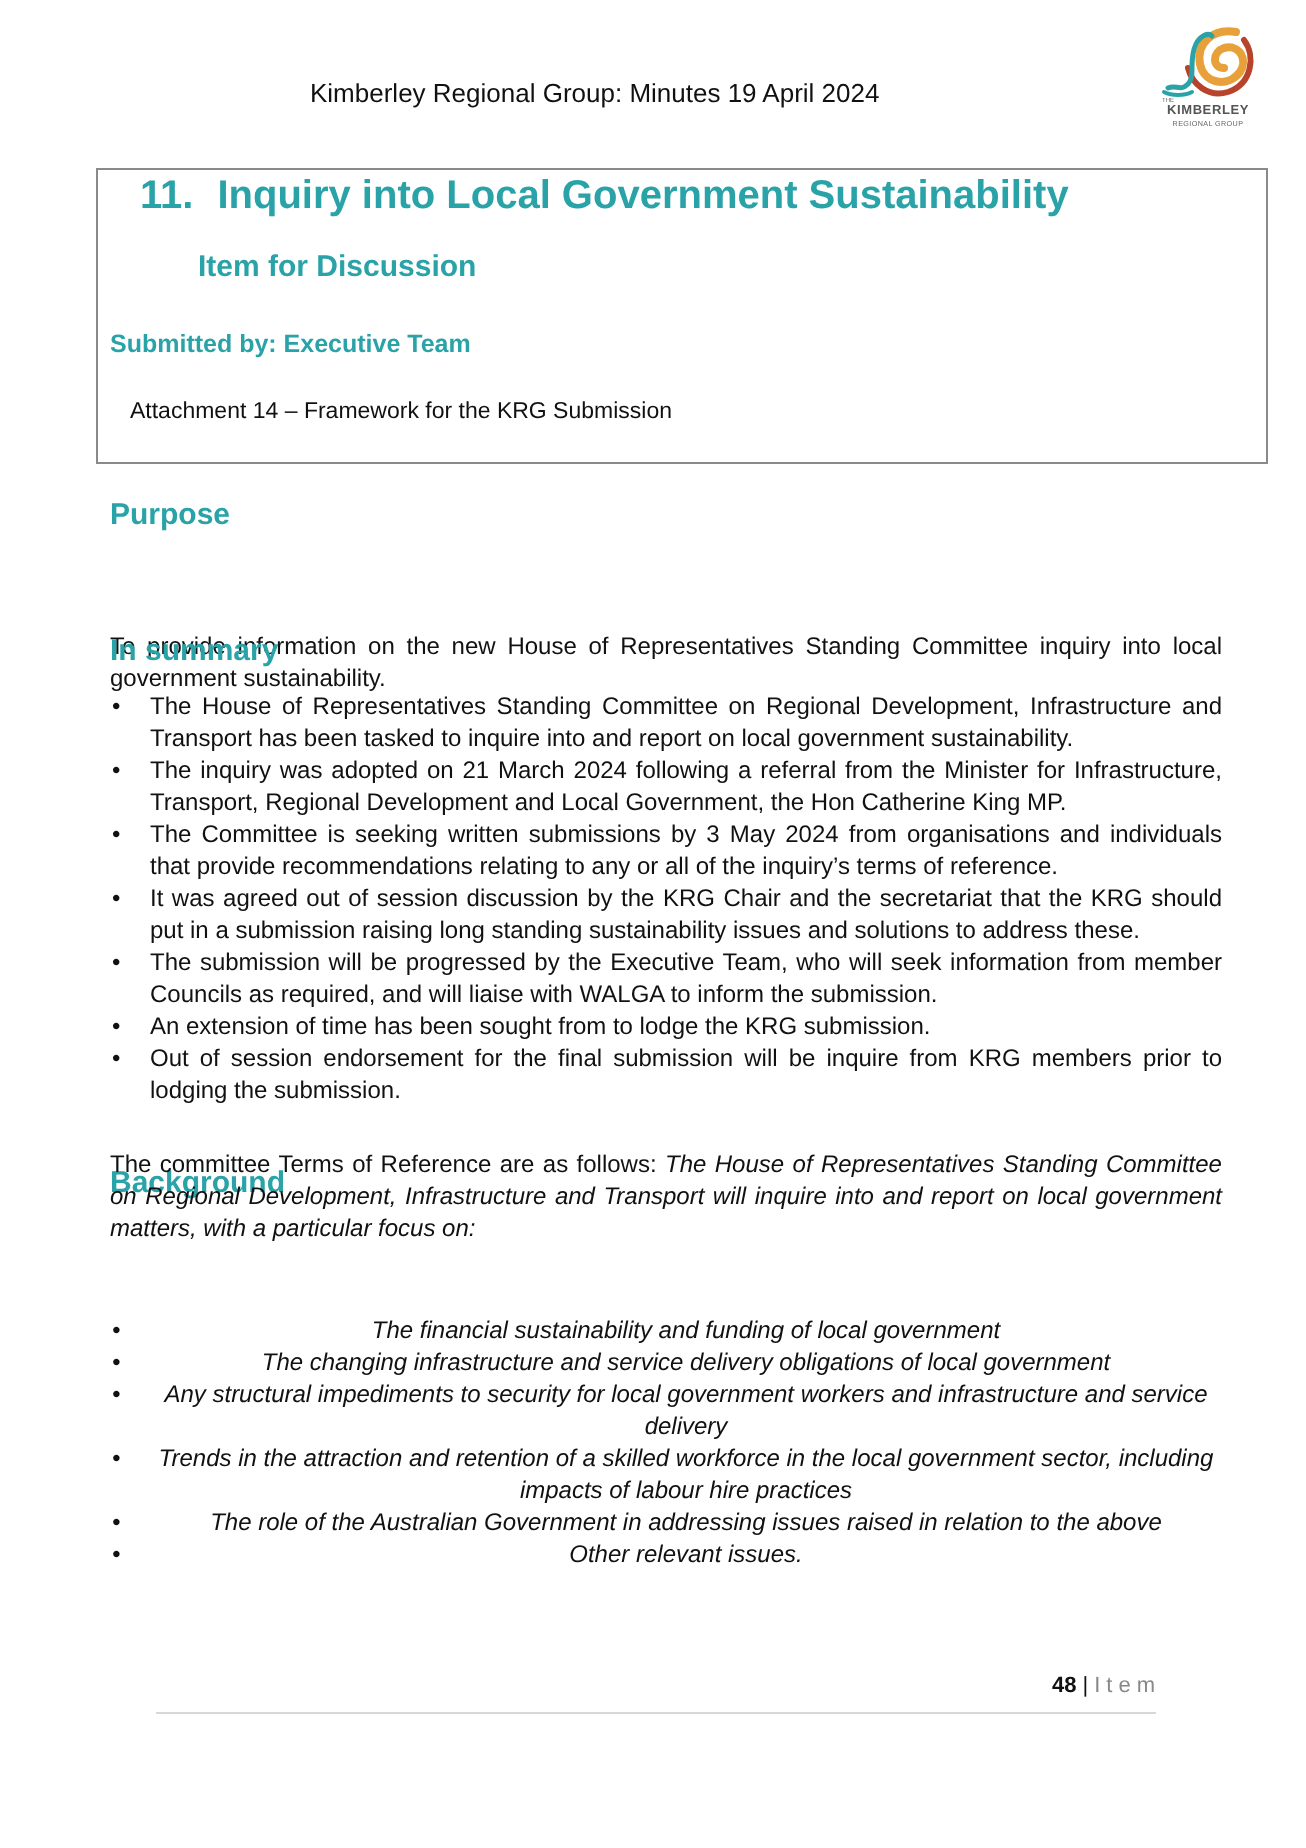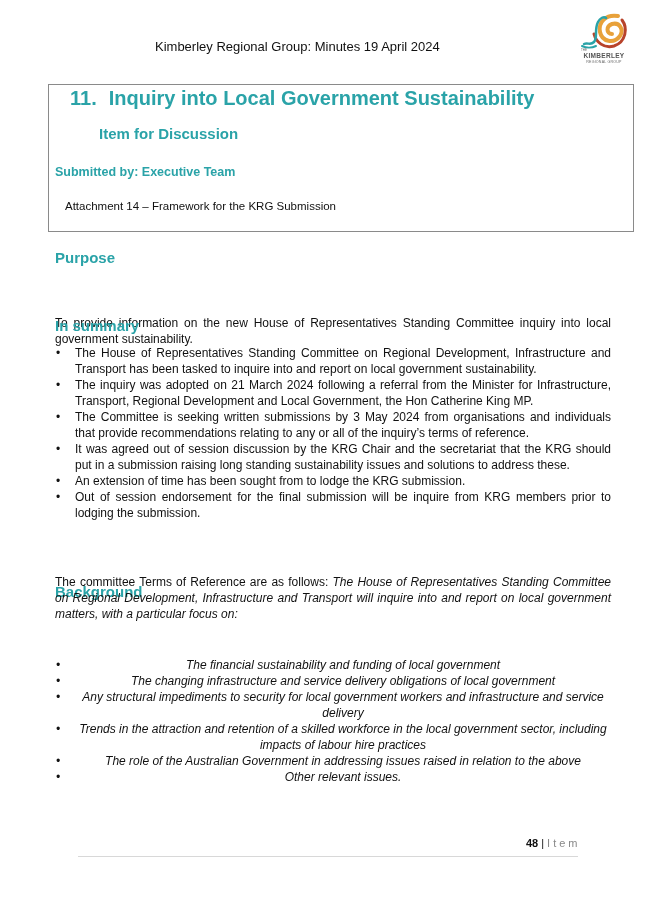--- a/index.html
+++ b/index.html
@@ -189,20 +189,21 @@
 
 <div class="section-heading" style="top:249px;">Purpose</div>
 <div class="para" style="top:275px;margin-top:40px;">To provide information on the new House of Representatives Standing Committee inquiry into local government sustainability.</div>
 
 <div class="section-heading" style="top:317px;">In summary</div>
 <ul class="bullets" style="top:345px;">
   <li>The House of Representatives Standing Committee on Regional Development, Infrastructure and Transport has been tasked to inquire into and report on local government sustainability.</li>
   <li>The inquiry was adopted on 21 March 2024 following a referral from the Minister for Infrastructure, Transport, Regional Development and Local Government, the Hon Catherine King MP.</li>
   <li>The Committee is seeking written submissions by 3 May 2024 from organisations and individuals that provide recommendations relating to any or all of the inquiry’s terms of reference.</li>
   <li>It was agreed out of session discussion by the KRG Chair and the secretariat that the KRG should put in a submission raising long standing sustainability issues and solutions to address these.</li>
+  <li>The submission will be progressed by the Executive Team, who will seek information from member Councils as required, and will liaise with WALGA to inform the submission.</li>
   <li>An extension of time has been sought from to lodge the KRG submission.</li>
   <li>Out of session endorsement for the final submission will be inquire from KRG members prior to lodging the submission.</li>
 </ul>
 
 <div class="section-heading" style="top:583px;">Background</div>
 <div class="para" style="top:574px;">
   <span>The committee Terms of Reference are as follows: </span><span class="it">The House of Representatives Standing Committee on Regional Development, Infrastructure and Transport will inquire into and report on local government matters, with a particular focus on:</span>
 </div>
 <ul class="bullets italic" style="top:657px;">
   <li>The financial sustainability and funding of local government</li>

